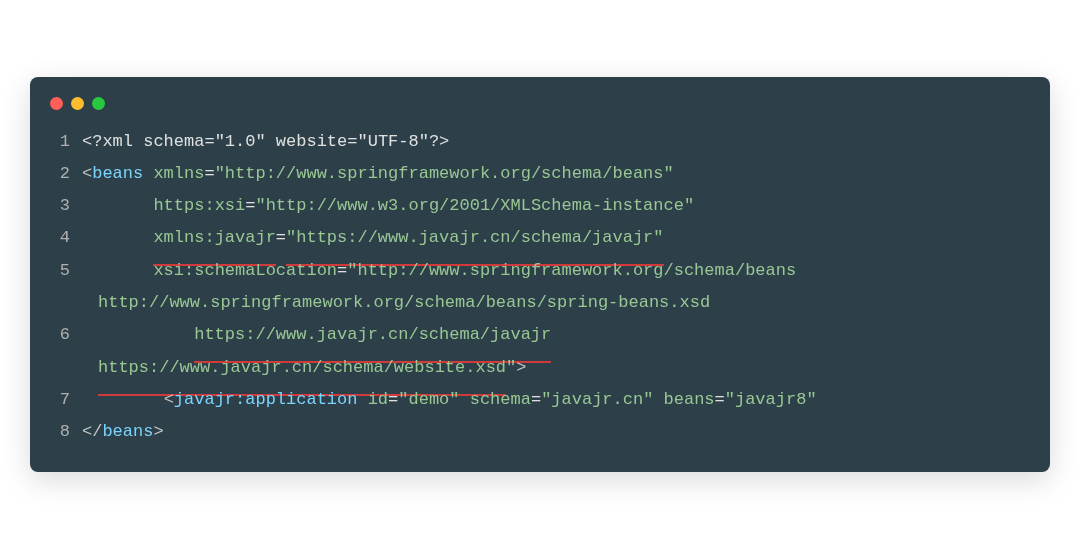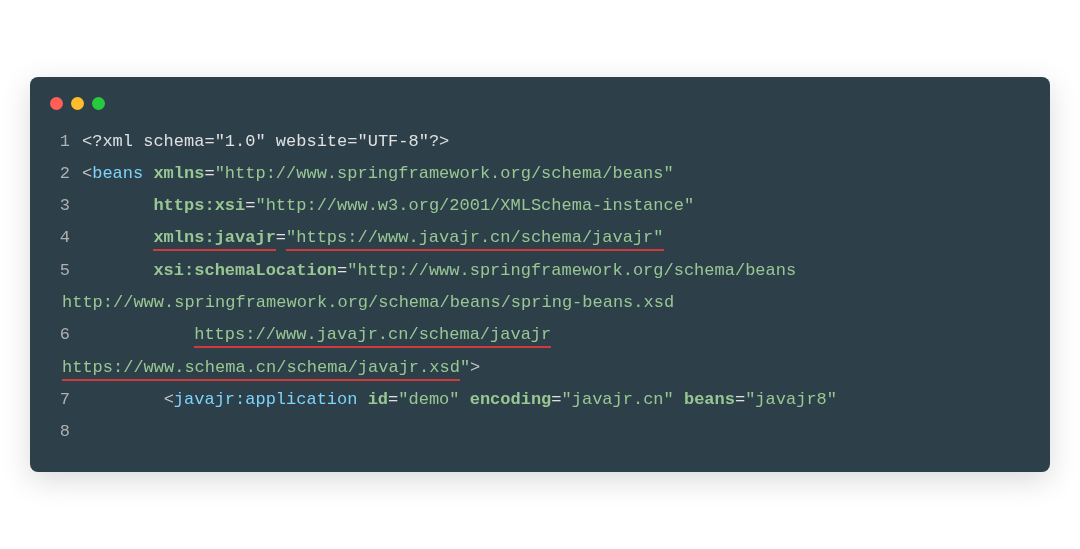--- a/index.html
+++ b/index.html
@@ -52,34 +52,34 @@
       text-align: right;
       margin-right: 12px;
       flex-shrink: 0;
       user-select: none;
     }
     .code {
       white-space: pre-wrap;
       word-break: break-all;
     }
     .continuation {
-      margin-left: 12px;
+      margin-left: 48px;
       white-space: pre-wrap;
       word-break: break-all;
     }
     .pi { color: #e0e0e0; }
     .pi-q { color: #e0e0e0; }
     .tag { color: #7dd3fc; }
-    .attr { color: #99c794; font-weight: bold; }
+    .attr { color: #99c794; }
     .eq { color: #e0e0e0; }
     .str { color: #99c794; }
     .angle { color: #c5c8c6; }
     .underline {
       border-bottom: 2px solid #d13a3a;
-      padding-bottom: 2px;
+      padding-bottom: 17px;
     }
   </style>
 </head>
 <body>
 
 <div class="window">
   <div class="titlebar">
     <div class="dot red"></div>
     <div class="dot yellow"></div>
     <div class="dot green"></div>
@@ -109,25 +109,26 @@
     <div class="line">
       <span class="lineno">5</span>
       <span class="code"><span>       </span><span class="attr">xsi:schemaLocation</span><span class="eq">=</span><span class="str">"</span><span class="str">http://www.springframework.org/schema/beans</span></span>
     </div>
     <div class="continuation"><span class="str">http://www.springframework.org/schema/beans/spring-beans.xsd</span></div>
 
     <div class="line">
       <span class="lineno">6</span>
       <span class="code"><span>           </span><span class="str underline">https://www.javajr.cn/schema/javajr</span></span>
     </div>
-    <div class="continuation"><span class="str underline">https://www.schema.cn/schema/javajr.xsd</span><span class="str">"</span><span class="angle">&gt;</span></div>
+    <div class="continuation"><span class="str underline">https://www.javajr.cn/schema/website.xsd</span><span class="str">"</span><span class="angle">&gt;</span></div>
 
     <div class="line">
       <span class="lineno">7</span>
-      <span class="code"><span>        </span><span class="angle">&lt;</span><span class="tag">javajr:application</span><span class="attr"> id</span><span class="eq">=</span><span class="str">"demo"</span><span class="attr"> encoding</span><span class="eq">=</span><span class="str">"javajr.cn"</span><span class="attr"> beans</span><span class="eq">=</span><span class="str">"javajr8"</span></span>
+      <span class="code"><span>        </span><span class="angle">&lt;</span><span class="tag">javajr:application</span><span class="attr"> id</span><span class="eq">=</span><span class="str">"demo"</span><span class="attr"> schema</span><span class="eq">=</span><span class="str">"javajr.cn"</span><span class="attr"> beans</span><span class="eq">=</span><span class="str">"javajr8"</span></span>
     </div>
 
     <div class="line">
       <span class="lineno">8</span>
+      <span class="code"><span class="angle">&lt;/</span><span class="tag">beans</span><span class="angle">&gt;</span></span>
     </div>
 
   </div>
 </div>
 
 </body></html>

